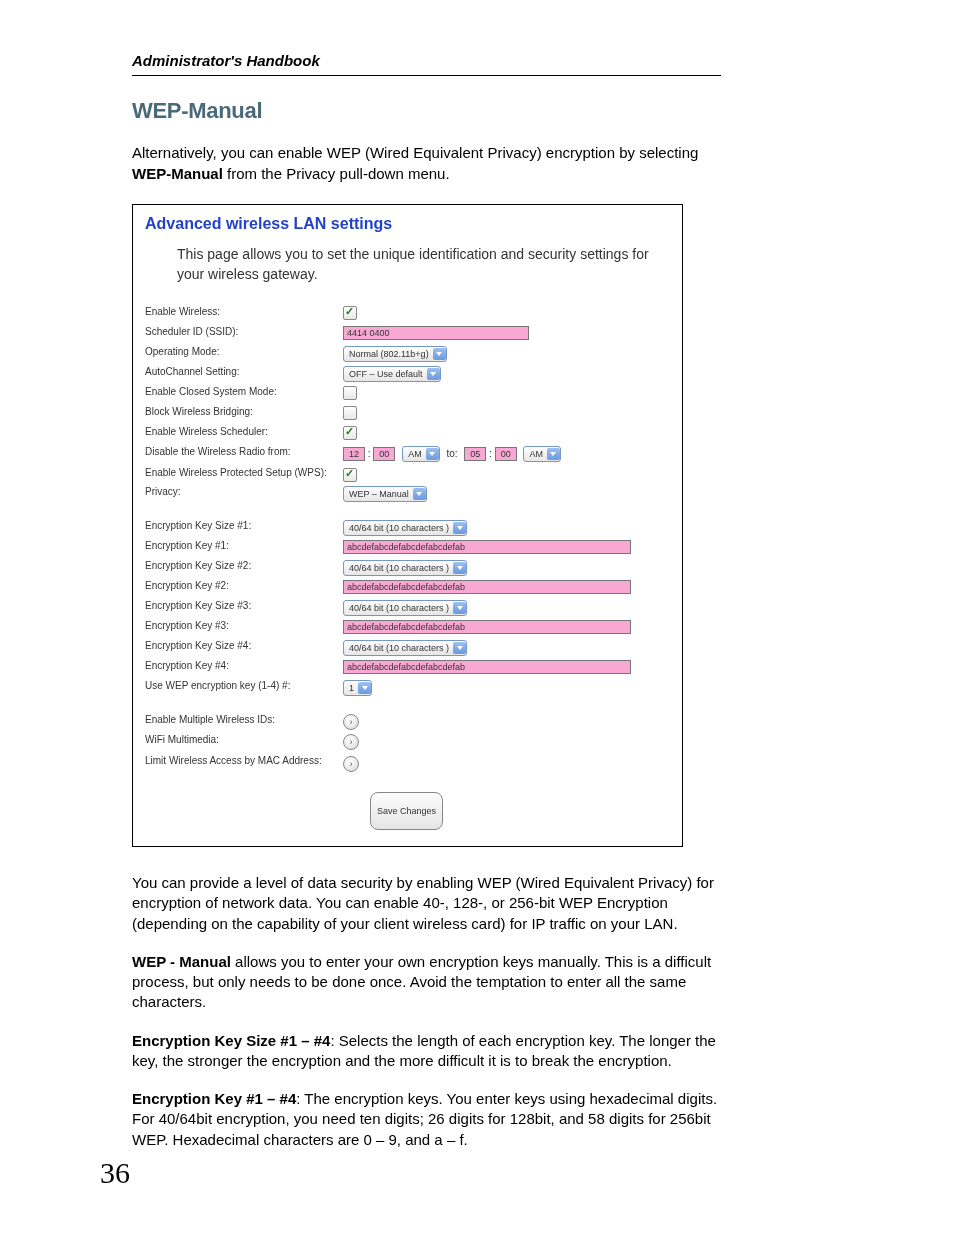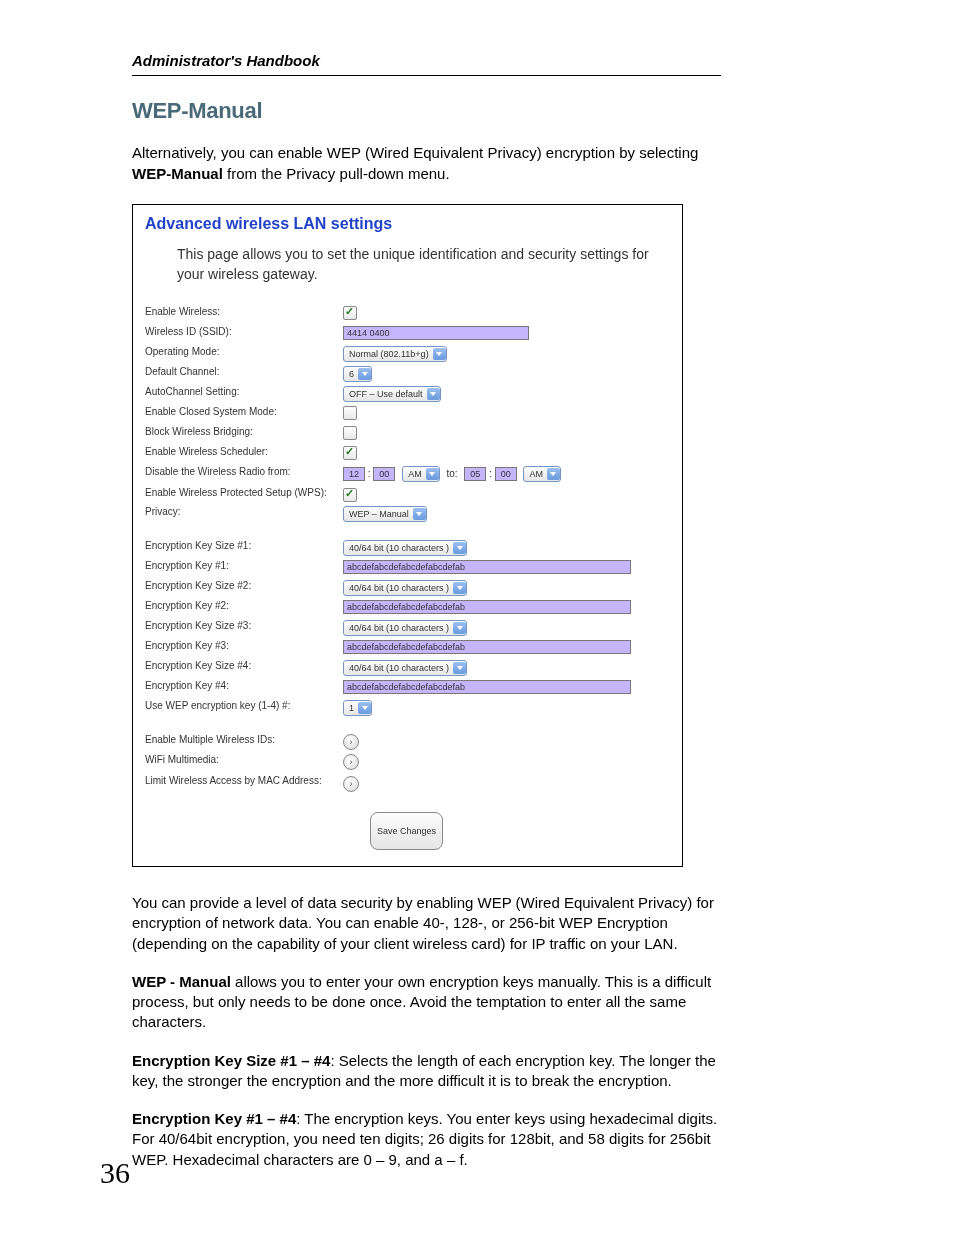--- a/index.html
+++ b/index.html
@@ -85,21 +85,21 @@
     content: "✓";
     position: absolute;
     left: 1px;
     top: -2px;
     font-size: 11px;
     color: #2a7a2a;
     font-weight: bold;
   }
   .txt {
     border: 1px solid #777;
-    background: #c4b5fd;
+    background: #f9a8d4;
     height: 14px;
     font-family: Verdana, Geneva, sans-serif;
     font-size: 9px;
     padding: 0 3px;
     box-sizing: border-box;
     line-height: 13px;
     display: inline-block;
     vertical-align: middle;
   }
   .sel {
@@ -184,39 +184,32 @@
   <div class="panel">
     <div class="panel-title">Advanced wireless LAN settings</div>
     <div class="panel-desc">This page allows you to set the unique identification and security settings for your wireless gateway.</div>
 
     <div class="row">
         <div class="label">Enable Wireless:</div>
         <div class="ctrl"><span class="chk checked"></span></div>
       </div>
 
     <div class="row">
-        <div class="label">Wireless ID (SSID):</div>
+        <div class="label">Scheduler ID (SSID):</div>
         <div class="ctrl"><span class="txt" style="width:186px">4414 0400</span></div>
       </div>
 
     <div class="row">
         <div class="label">Operating Mode:</div>
         <div class="ctrl"><span class="sel">
             <span>Normal (802.11b+g)</span>
             <span class="arrow"></span>
           </span></div>
       </div>
 
-    <div class="row">
-        <div class="label">Default Channel:</div>
-        <div class="ctrl"><span class="sel">
-            <span>6</span>
-            <span class="arrow"></span>
-          </span></div>
-      </div>
 
     <div class="row">
         <div class="label">AutoChannel Setting:</div>
         <div class="ctrl"><span class="sel">
             <span>OFF – Use default</span>
             <span class="arrow"></span>
           </span></div>
       </div>
 
     <div class="row">

